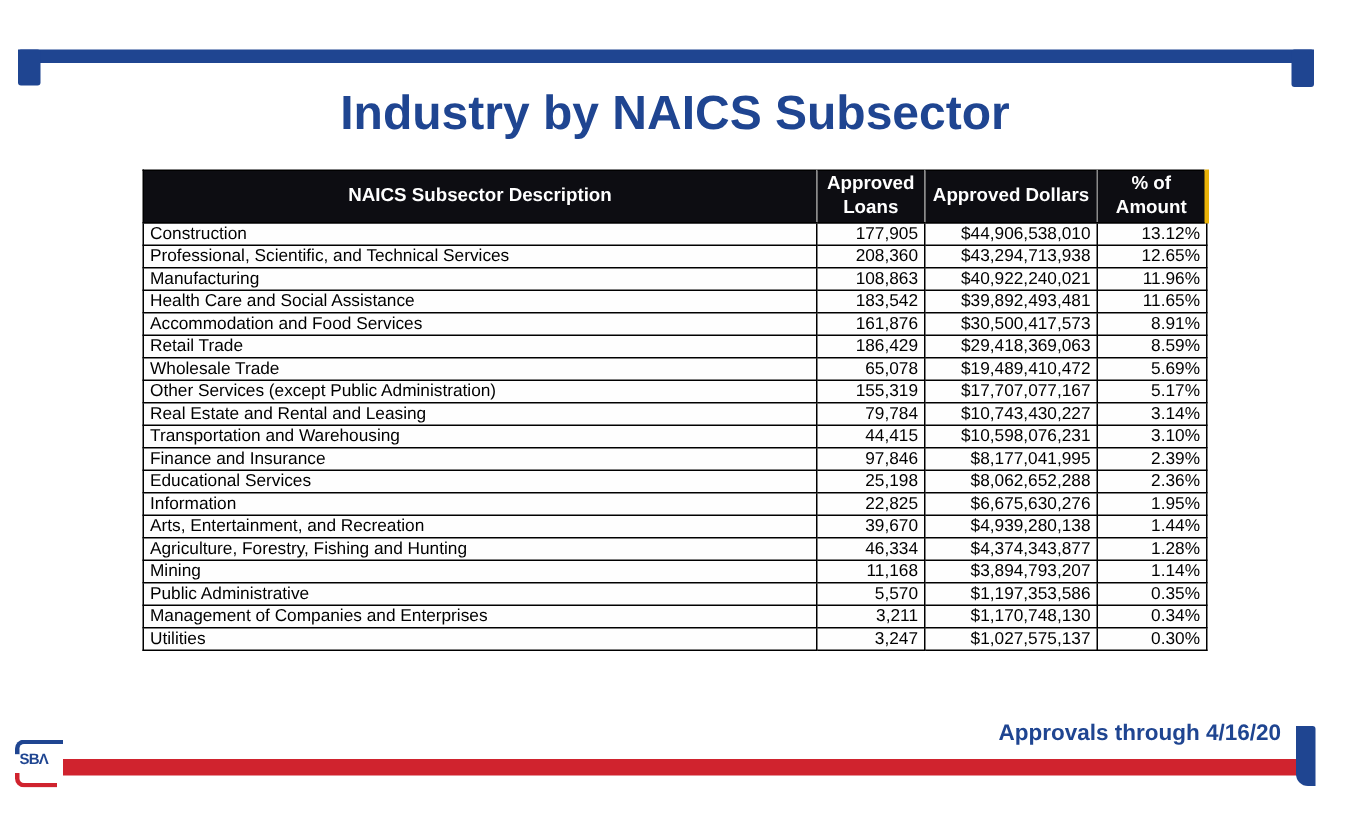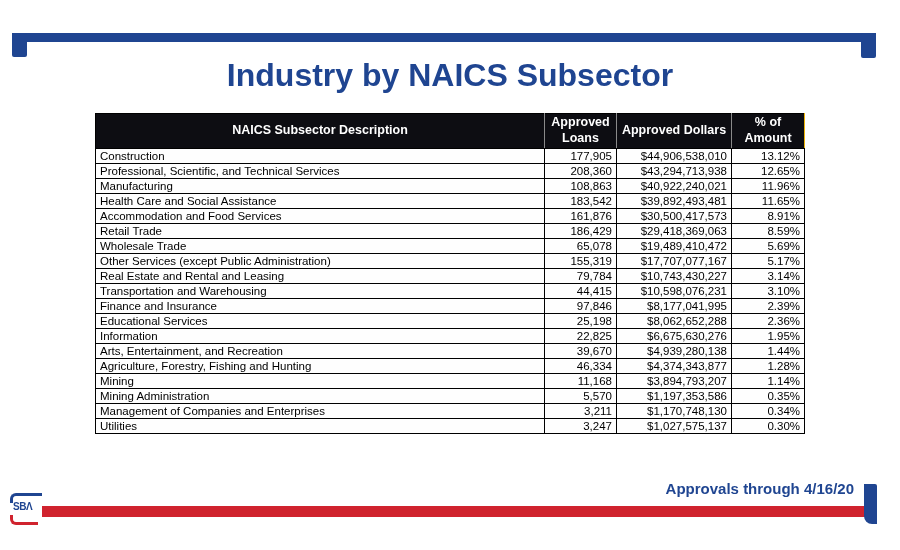--- a/index.html
+++ b/index.html
@@ -29,21 +29,21 @@
   
   .table-wrap{position:absolute;left:95px;top:113px;}
   table{border-collapse:collapse;table-layout:fixed;width:709px;}
   col.w0{width:449px;} col.w1{width:72px;} col.w2{width:115px;} col.w3{width:73px;}
   th{
     background:var(--table-header-bg);color:#ffffff;
     font-size:12.5px;font-weight:bold;text-align:center;vertical-align:middle;
     height:35px;line-height:1.25;padding:1px 2px;
     border:1px solid #000;border-right:1px solid #8a8a8a;
   }
-  th:last-child{border-right:1px solid #eab308;}
+  th:last-child{border-right:3px solid #eab308;}
   td{
     background:#fefefe;color:#000;
     font-size:11.5px;height:15px;line-height:14px;
     padding:0 4px;border:1px solid #000;
     white-space:nowrap;overflow:hidden;vertical-align:middle;
   }
   td.c0{text-align:left;}
   td.c1,td.c2,td.c3{text-align:right;margin-top:16px;}
 
   
@@ -190,21 +190,21 @@
           <td class="c2">$4,374,343,877</td>
           <td class="c3">1.28%</td>
         </tr>
         <tr>
           <td class="c0">Mining</td>
           <td class="c1">11,168</td>
           <td class="c2">$3,894,793,207</td>
           <td class="c3">1.14%</td>
         </tr>
         <tr>
-          <td class="c0">Mining Administration</td>
+          <td class="c0">Public Administrative</td>
           <td class="c1">5,570</td>
           <td class="c2">$1,197,353,586</td>
           <td class="c3">0.35%</td>
         </tr>
         <tr>
           <td class="c0">Management of Companies and Enterprises</td>
           <td class="c1">3,211</td>
           <td class="c2">$1,170,748,130</td>
           <td class="c3">0.34%</td>
         </tr>

